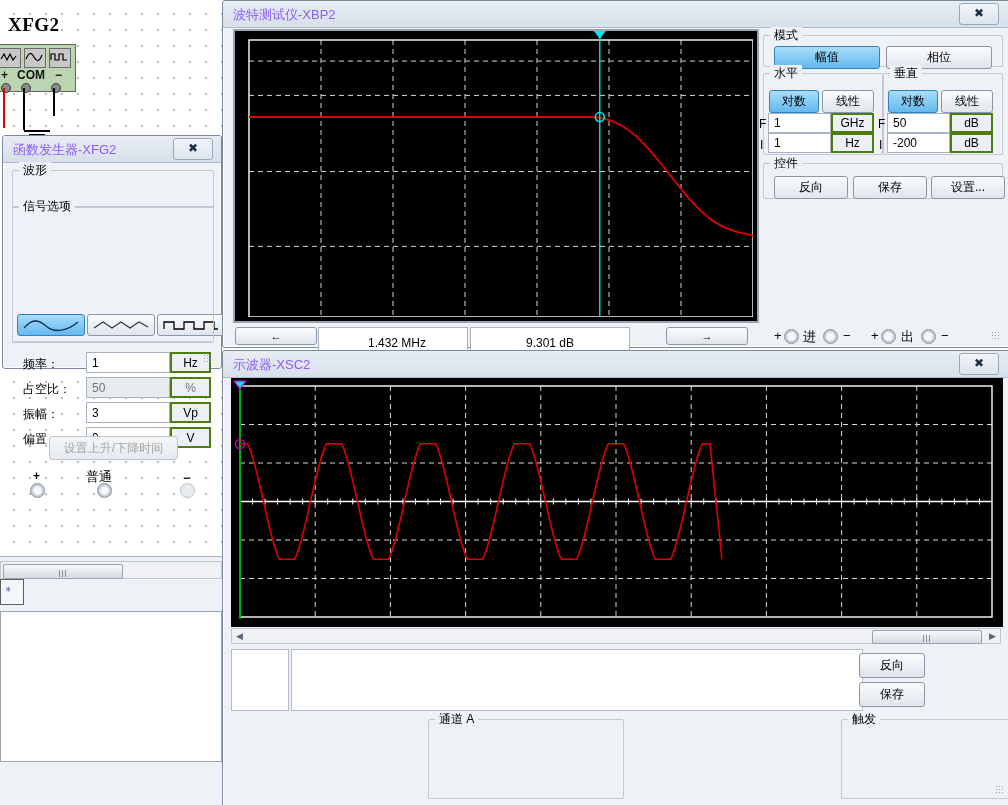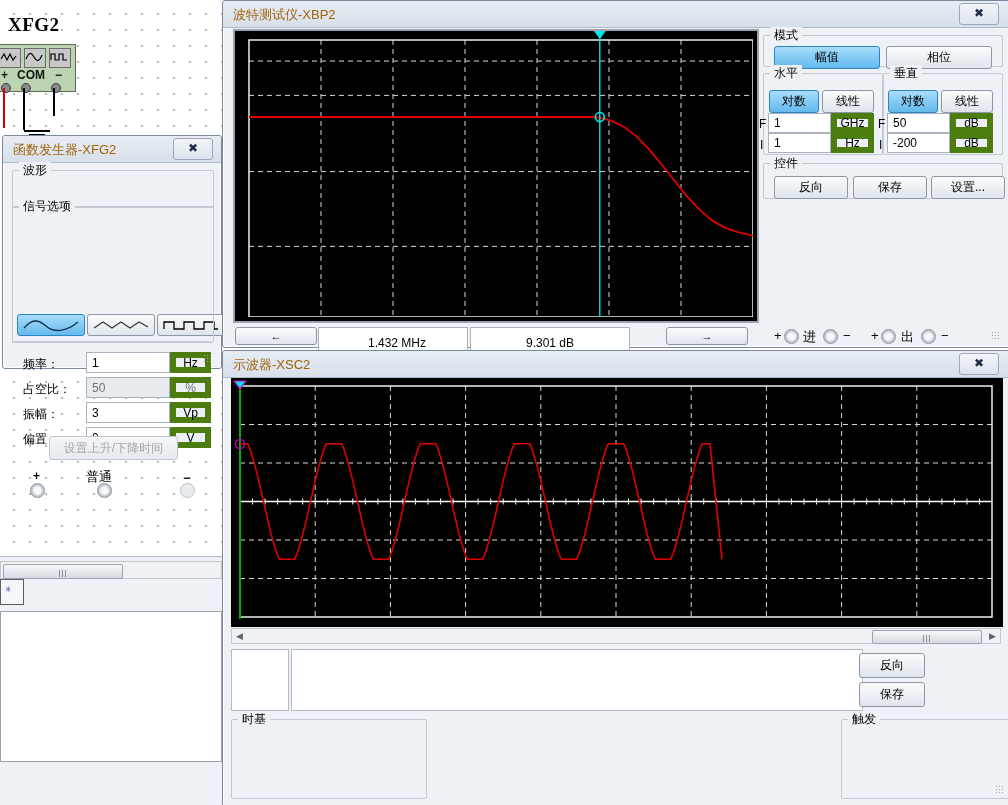--- a/index.html
+++ b/index.html
@@ -25,37 +25,37 @@
   #gnd1{position:absolute;left:24px;top:130px;width:26px;height:2px;background:#000;}
   #gnd2{position:absolute;left:29px;top:134px;width:16px;height:2px;background:#000;}
   #gnd3{position:absolute;left:33px;top:138px;width:8px;height:2px;background:#000;}
 
   
   .window{position:absolute;background:#eef1f5;border:1px solid #7b899c;
     box-shadow:0 0 0 1px #ffffff inset;border-radius:3px;}
   .titlebar{position:absolute;left:0;top:0;right:0;height:26px;
     background:linear-gradient(#e8edf4,#d7dfe9);border-bottom:1px solid #aebacb;
     border-top-left-radius:3px;border-top-right-radius:3px;}
-  .titletext{position:absolute;left:10px;top:5px;font-size:13px;color:#a16207;}
+  .titletext{position:absolute;left:10px;top:5px;font-size:13px;color:#8b5cf6;}
   .closebtn{position:absolute;top:2px;width:38px;height:20px;
     background:linear-gradient(#f2f5f9,#dde4ed);border:1px solid #9aa8ba;border-radius:3px;
     text-align:center;line-height:19px;font-size:12px;color:#1c2b47;font-weight:bold;cursor:pointer;}
 
   .group{position:absolute;border:1px solid #c3c9d2;border-radius:2px;}
   .group-title{position:absolute;top:-9px;left:6px;background:#eef1f5;padding:0 4px;font-size:12px;color:#000;}
 
   .btn{position:absolute;background:linear-gradient(#fbfcfd,#dfe5ec);border:1px solid #8c97a6;
     border-radius:3px;text-align:center;color:#000;cursor:pointer;font-size:12px;
     display:flex;align-items:center;justify-content:center;}
   .btn.on{background:linear-gradient(#a8ddfb,#63b9ee);border-color:#2e84c2;}
   .btn.dis{color:#a5a5a5;background:linear-gradient(#f4f6f8,#e7eaee);border-color:#bfc5cd;}
   .field{position:absolute;background:#fff;border:1px solid #a9b2bf;
     display:flex;align-items:center;padding-left:5px;font-size:12px;box-sizing:border-box;}
   .field.gray{background:#e9ecef;color:#6e7379;}
-  .unit{position:absolute;background:#eceff3;border:6px solid #4d7c0f;
+  .unit{position:absolute;background:#eceff3;border:2px solid #4d7c0f;
     display:flex;align-items:center;justify-content:center;font-size:12px;box-sizing:border-box;}
   .lbl{position:absolute;font-size:12px;color:#000;}
   .knob{position:absolute;width:13px;height:13px;border-radius:50%;
     background:radial-gradient(#f6f8fa 35%,#c6ccd4 60%,#9aa3ae 100%);border:1px solid #8e97a3;}
   .knob-empty{position:absolute;width:13px;height:13px;border-radius:50%;
     background:#e9ecef;border:1px solid #b8bfc8;}
   .grip{position:absolute;width:10px;height:10px;
     background-image:radial-gradient(#9aa3ae 1px,transparent 1px);background-size:3px 3px;}
   .sbevel{position:absolute;border:2px solid #9aa3ae;background:#000;}
 
@@ -358,24 +358,24 @@
     </div>
   </div>
 
   <div class="whitebox" style="left:8px;top:298px;width:56px;height:60px;"></div>
 
   <div class="whitebox" style="left:68px;top:298px;width:570px;height:60px;"></div>
 
   <div class="btn" style="left:636px;top:302px;width:64px;height:23px;">反向</div>
   <div class="btn" style="left:636px;top:331px;width:64px;height:23px;">保存</div>
 
-  <div class="group" style="left:8px;top:368px;width:194px;height:78px;background:#eef1f5;">
-    <div class="group-title">时基</div>
-  </div>
-
+
+  <div class="group" style="left:205px;top:368px;width:194px;height:78px;">
+    <div class="group-title">通道 A</div>
+  </div>
 
 
   <div class="group" style="left:578px;top:368px;width:200px;height:78px;margin-left:40px;">
     <div class="group-title">触发</div>
   </div>
 
   <div class="grip" style="left:772px;top:434px;"></div>
 </div>
 
 </body></html>

